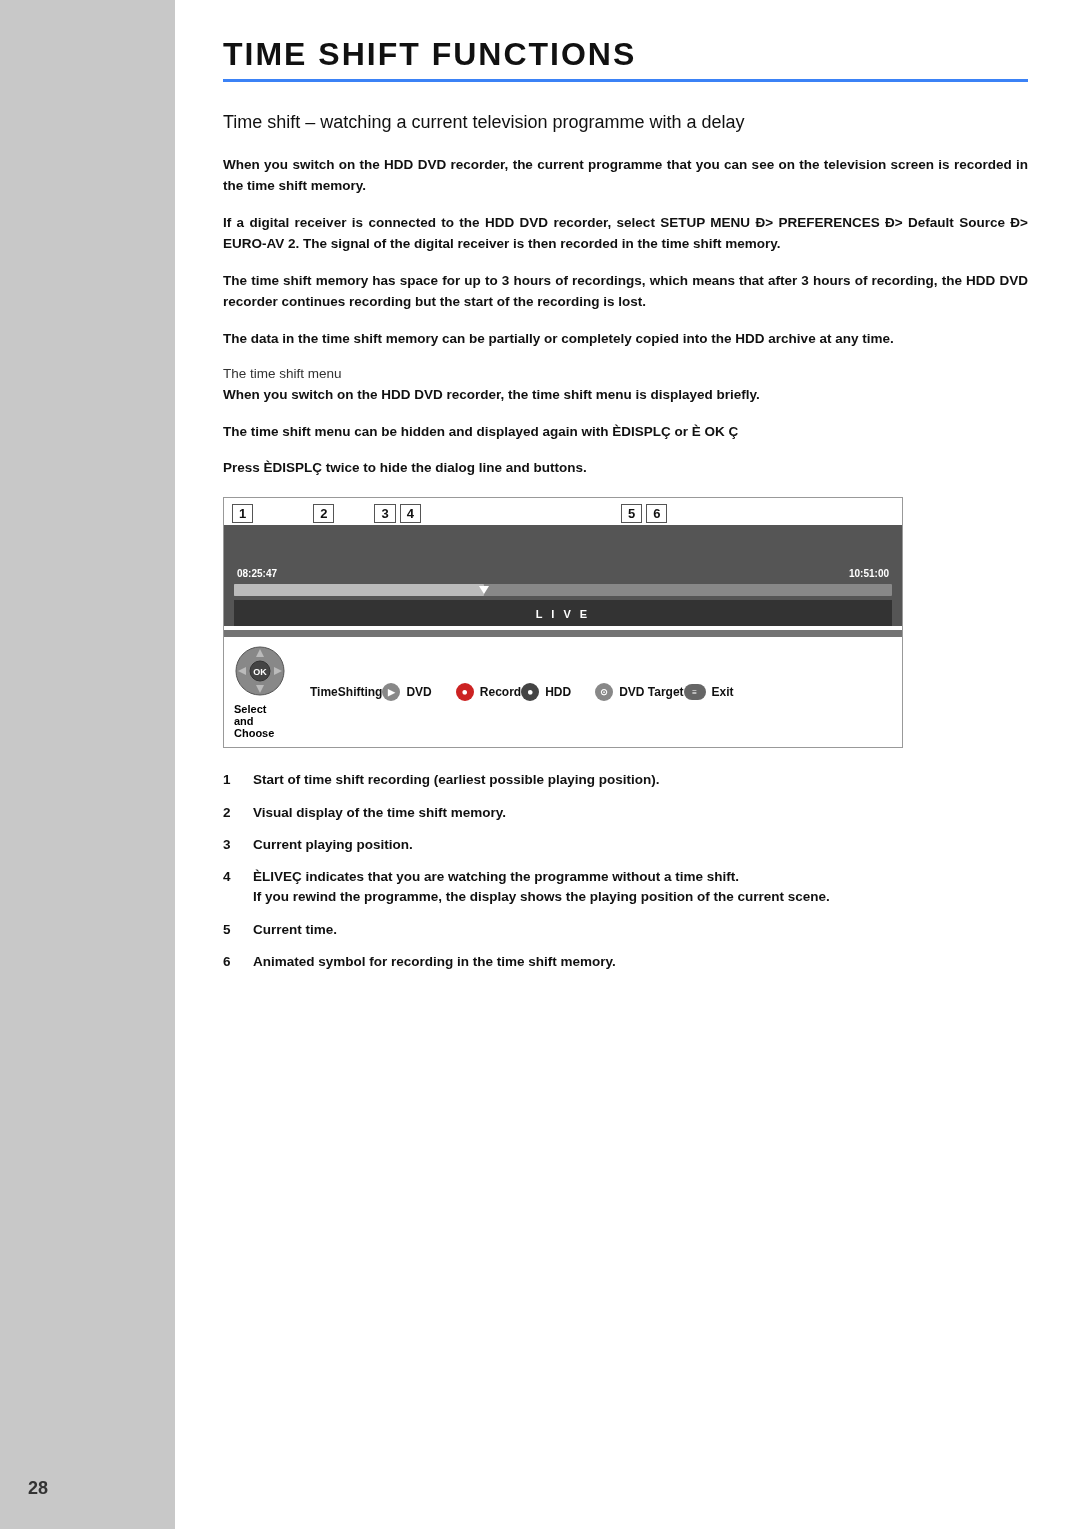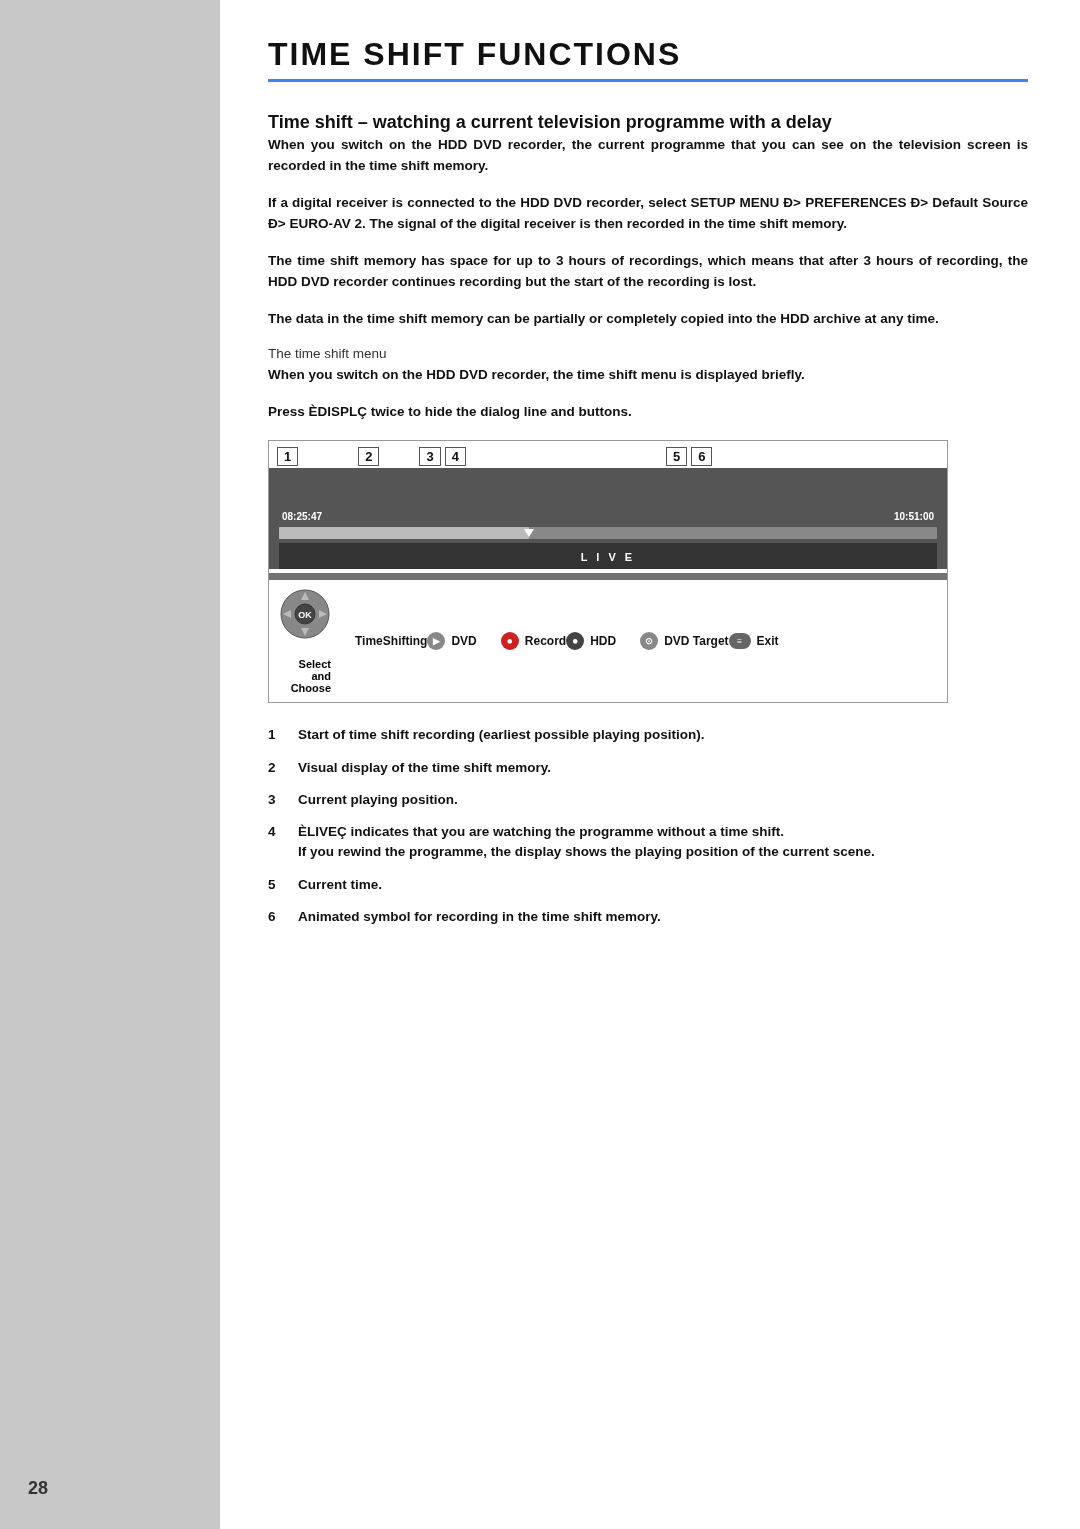--- a/index.html
+++ b/index.html
@@ -7,21 +7,21 @@
     body {
       width: 1080px;
       height: 1529px;
       display: flex;
       font-family: Arial, Helvetica, sans-serif;
       background: #fff;
       overflow: hidden;
     }
 
     .sidebar {
-      width: 220px;
+      width: 175px;
       min-height: 1529px;
       background: #c8c8c8;
       flex-shrink: 0;
       display: flex;
       flex-direction: column;
       justify-content: flex-end;
       padding-bottom: 30px;
       padding-left: 28px;
     }
 
@@ -43,22 +43,23 @@
       letter-spacing: 2px;
       color: #111;
       border-bottom: 3px solid #3b82f6;
       padding-bottom: 6px;
       margin-bottom: 28px;
       text-transform: uppercase;
     }
 
     .section-subtitle {
       font-size: 18px;
-      font-weight: bold;
-      color: #111;
+      font-weight: normal;
+      color: #111;
+      margin-bottom: 20px;
       line-height: 1.4;
     }
 
     .body-text {
       font-size: 13.5px;
       font-weight: bold;
       color: #111;
       line-height: 1.55;
       margin-bottom: 16px;
       text-align: justify;
@@ -268,20 +269,21 @@
   <h2 class="section-subtitle">Time shift  –  watching a current television programme with a delay</h2>
 
   <p class="body-text">When you switch on the HDD DVD recorder, the current programme that you can see on the television screen is recorded in the time shift memory.</p>
   <p class="body-text">If a digital receiver is connected to the HDD DVD recorder, select SETUP MENU Ð&gt; PREFERENCES Ð&gt; Default Source Ð&gt; EURO-AV 2. The signal of the digital receiver is then recorded in the time shift memory.</p>
   <p class="body-text">The time shift memory has space for up to 3 hours of recordings, which means that after 3 hours of recording, the HDD DVD recorder continues recording but the start of the recording is lost.</p>
   <p class="body-text">The data in the time shift memory can be partially or completely copied into the HDD archive at any time.</p>
 
   <p class="subsection-title">The time shift menu</p>
 
   <p class="body-text">When you switch on the HDD DVD recorder, the time shift menu is displayed briefly.</p>
+  <p class="body-text">The time shift menu can be hidden and displayed again with ÈDISPLÇ or È OK Ç</p>
   <p class="body-text">Press ÈDISPLÇ twice to hide the dialog line and buttons.</p>
 
   <div class="diagram-container">
 
     <div class="diagram-numbers-row">
       <span class="num-box num-1">1</span>
       <span class="num-box num-2">2</span>
       <span class="num-box num-3">3</span>
       <span class="num-box num-4">4</span>
       <span class="num-box num-5">5</span>
@@ -310,21 +312,21 @@
           <circle cx="26" cy="26" r="24" fill="#888" stroke="#555" stroke-width="1"></circle>
 
           <circle cx="26" cy="26" r="10" fill="#444" stroke="#333" stroke-width="1"></circle>
           <text x="26" y="30" text-anchor="middle" font-size="9" font-weight="bold" fill="#fff">OK</text>
 
           <polygon points="26,4 22,12 30,12" fill="#bbb"></polygon>
           <polygon points="26,48 22,40 30,40" fill="#bbb"></polygon>
           <polygon points="4,26 12,22 12,30" fill="#bbb"></polygon>
           <polygon points="48,26 40,22 40,30" fill="#bbb"></polygon>
         </svg>
-        <div style="font-size:11px;font-weight:bold;text-align:right;margin-top:14px;">Select<br>and<br>Choose</div>
+        <div style="font-size:11px;font-weight:bold;text-align:left;margin-top:2px;">Select<br>and<br>Choose</div>
       </div>
 
       <div class="control-group">
         <div class="control-item">
           <span>TimeShifting</span>
         </div>
         <div class="control-item">
           <span class="btn-circle btn-gray">▶</span>
           <span>DVD</span>
         </div>

